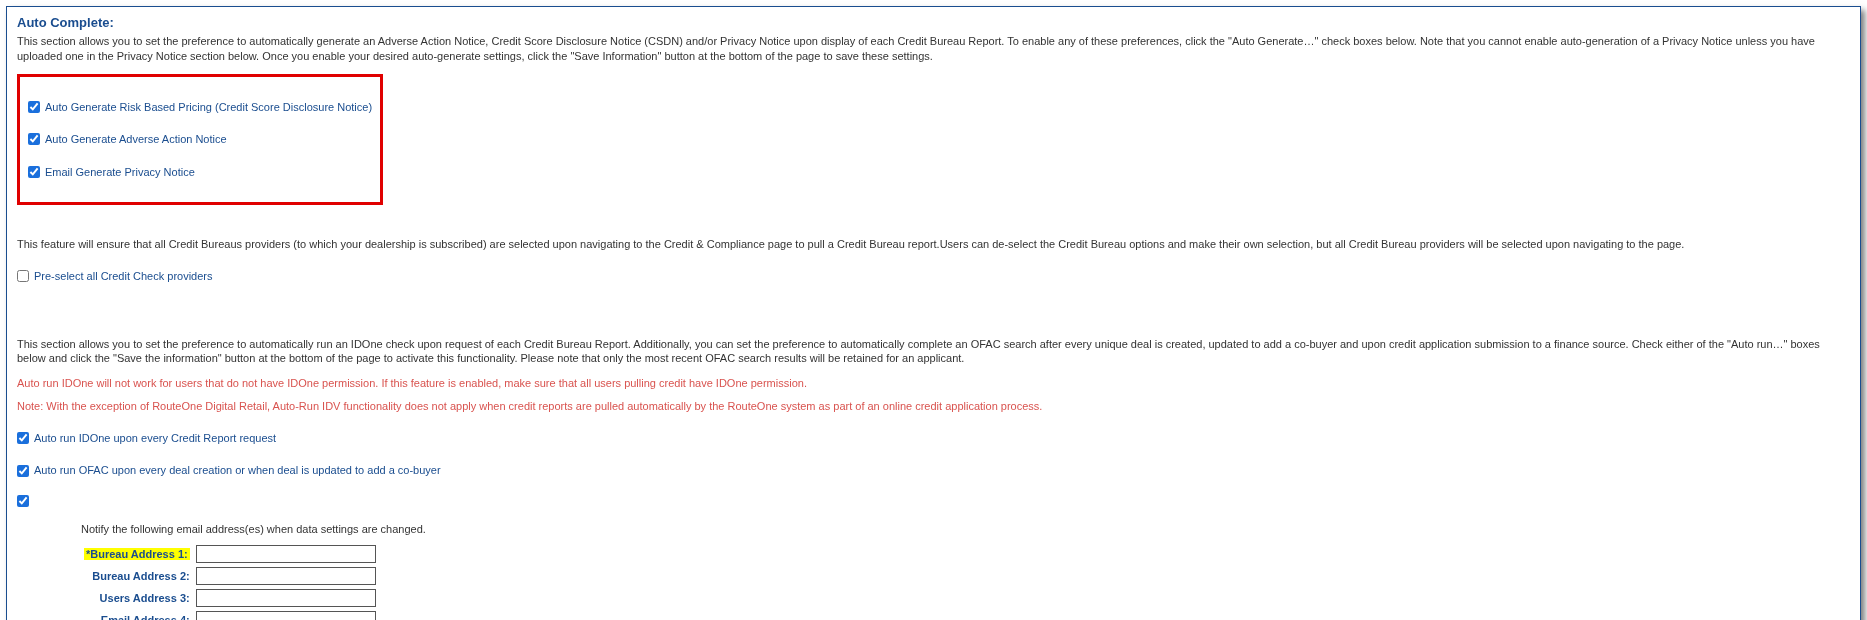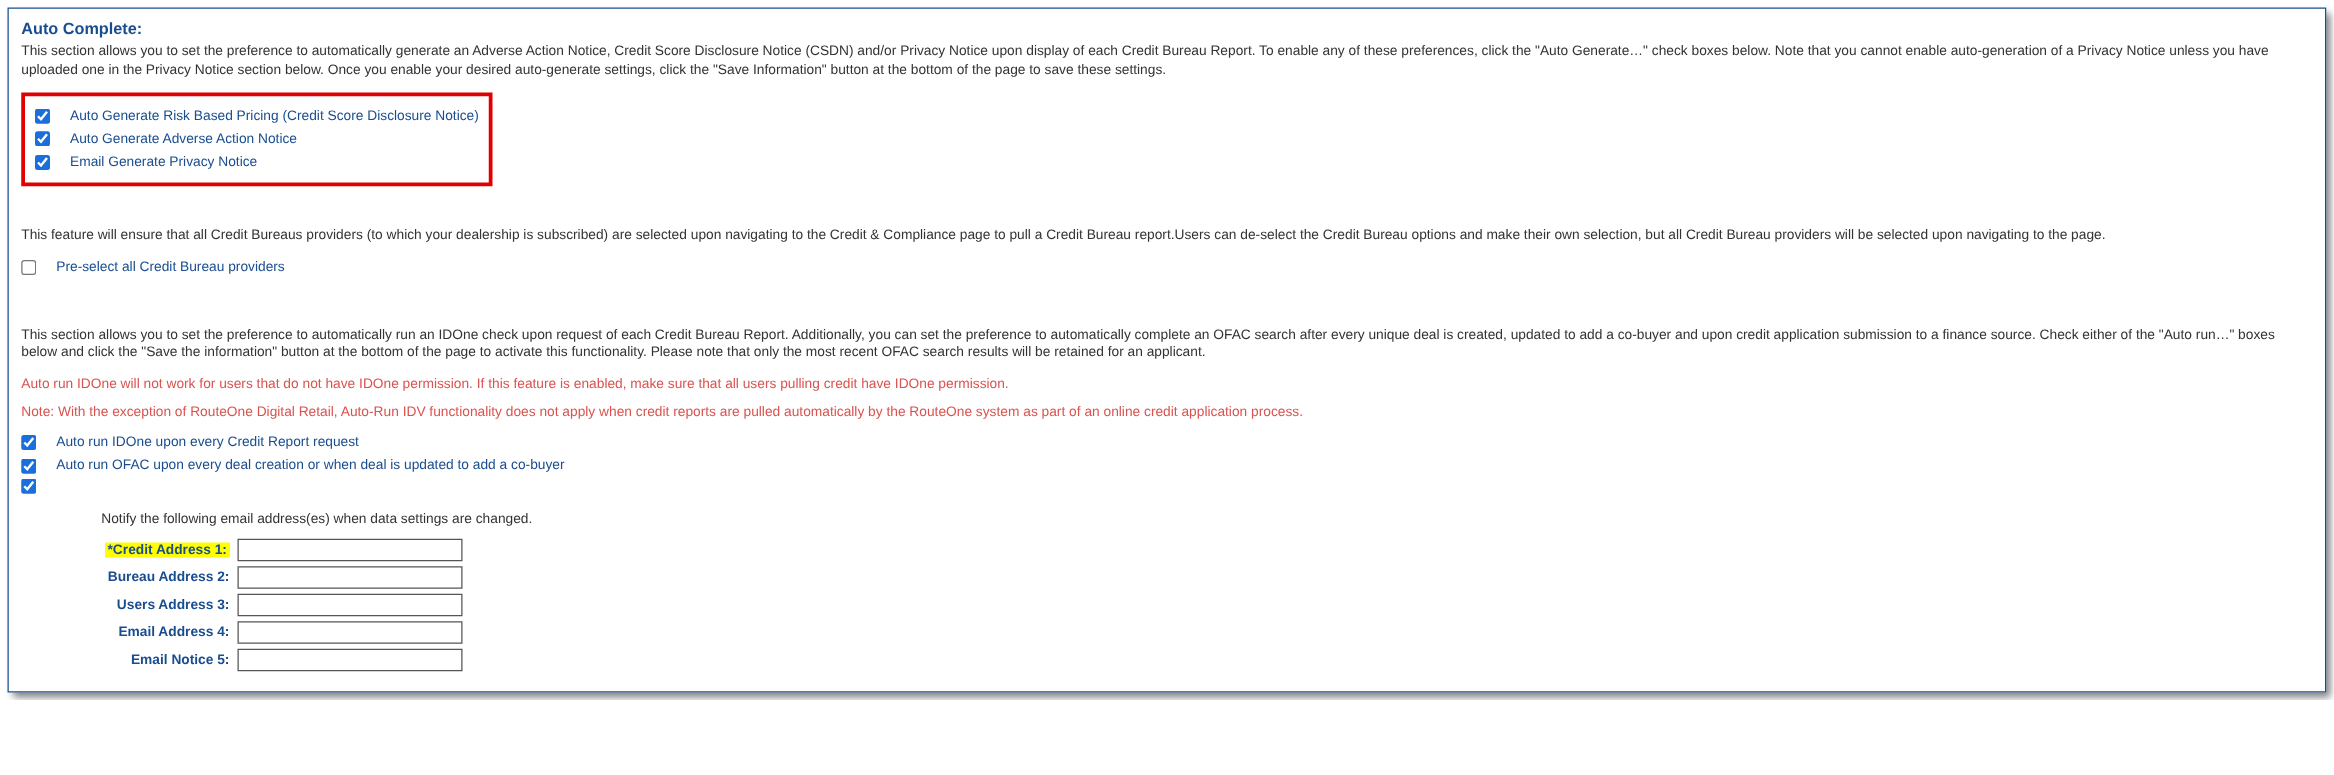--- a/index.html
+++ b/index.html
@@ -34,22 +34,22 @@
     }
     .highlight-box {
       border: 3px solid #e00000;
       padding: 6px 8px;
       display: inline-block;
       margin-bottom: 14px;
     }
     .checkbox-row {
       display: flex;
       align-items: center;
-      gap: 16px;
-      margin: 2px 0;
+      gap: 5px;
+      margin: 16px 0;
       line-height: 1.5;
     }
     .checkbox-row input[type="checkbox"] {
       accent-color: #1a6fdc;
       width: 12px;
       height: 12px;
     }
     .checkbox-label {
       color: #1a4d8f;
       font-size: 11px;
@@ -118,21 +118,21 @@
       <input type="checkbox" checked="" style="">
       <span class="checkbox-label">Email Generate Privacy Notice</span>
     </div>
   </div>
 
   <div class="spacer"></div>
 
   <div class="description">This feature will ensure that all Credit Bureaus providers (to which your dealership is subscribed) are selected upon navigating to the Credit &amp; Compliance page to pull a Credit Bureau report.Users can de-select the Credit Bureau options and make their own selection, but all Credit Bureau providers will be selected upon navigating to the page.</div>
   <div class="checkbox-row">
     <input type="checkbox" style="">
-    <span class="checkbox-label">Pre-select all Credit Bureau providers</span>
+    <span class="checkbox-label">Pre-select all Credit Check providers</span>
   </div>
 
   <div class="spacer"></div>
   <div class="spacer"></div>
 
   <div class="description">This section allows you to set the preference to automatically run an IDOne check upon request of each Credit Bureau Report. Additionally, you can set the preference to automatically complete an OFAC search after every unique deal is created, updated to add a co-buyer and upon credit application submission to a finance source. Check either of the "Auto run…" boxes below and click the "Save the information" button at the bottom of the page to activate this functionality. Please note that only the most recent OFAC search results will be retained for an applicant.</div>
   <div class="warning">Auto run IDOne will not work for users that do not have IDOne permission. If this feature is enabled, make sure that all users pulling credit have IDOne permission.</div>
   <div class="warning">Note: With the exception of RouteOne Digital Retail, Auto-Run IDV functionality does not apply when credit reports are pulled automatically by the RouteOne system as part of an online credit application process.</div>
 
   <div class="checkbox-row">
@@ -145,21 +145,21 @@
   </div>
   <div class="checkbox-row">
     <input type="checkbox" checked="" style="">
   </div>
 
   <div class="email-section">
     <div class="email-notify-text">Notify the following email address(es) when data settings are changed.</div>
     <table class="email-table">
       <tbody>
           <tr>
-        <td class="email-label"><span class="email-label-required">*Credit Address 1:</span></td>
+        <td class="email-label"><span class="email-label-required">*Bureau Address 1:</span></td>
         <td><input type="text" value="" style=""></td>
       </tr>
       <tr>
         <td class="email-label">Bureau Address 2:</td>
         <td><input type="text" value="" style=""></td>
       </tr>
       <tr>
         <td class="email-label">Users Address 3:</td>
         <td><input type="text" value="" style=""></td>
       </tr>

